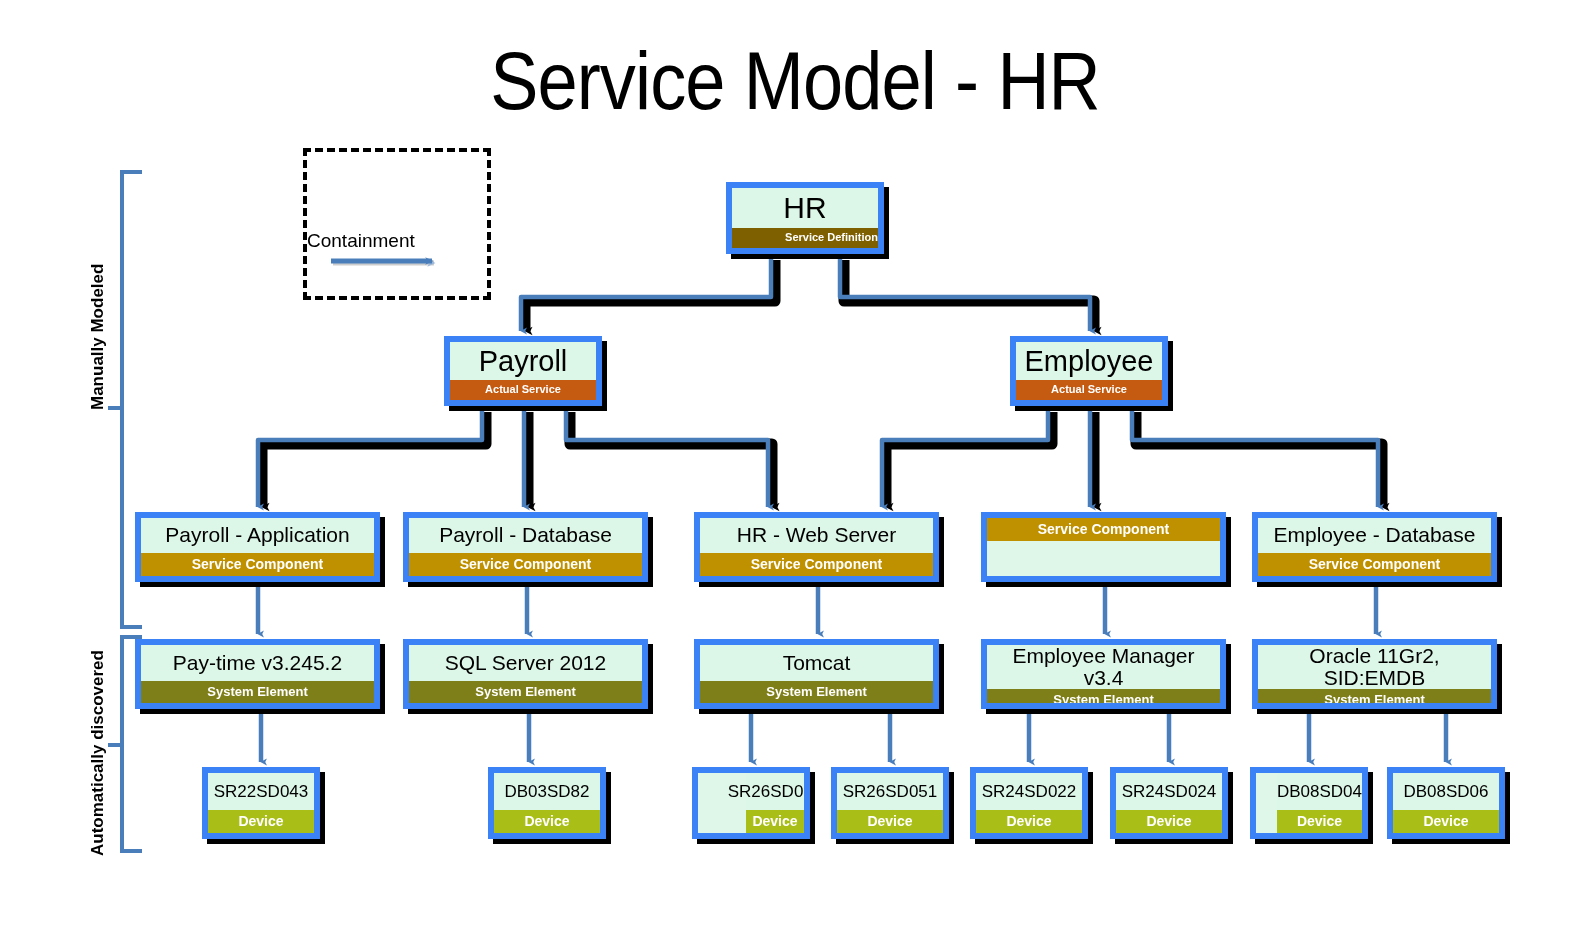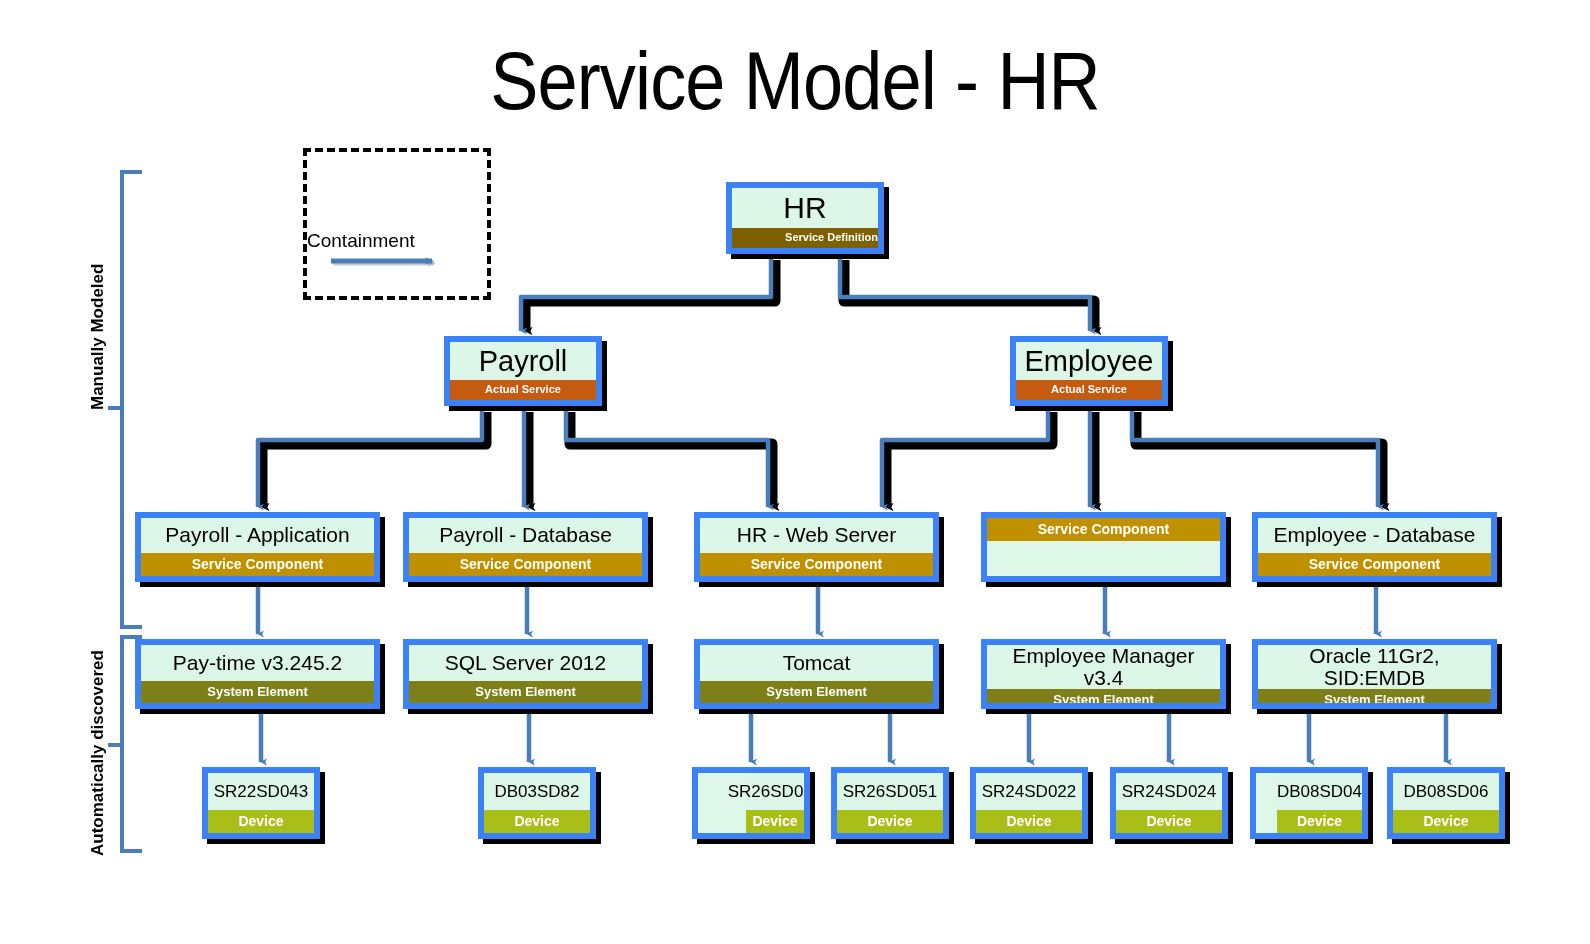--- a/index.html
+++ b/index.html
@@ -260,21 +260,21 @@
         <div class="node-band band-system-element">System Element</div>
       </div>
       <div class="node n-lvl4" style="left: 1252px; top: 639px; width: 245px; height: 70px;">
         <div class="node-title">Oracle 11Gr2, SID:EMDB</div>
         <div class="node-band band-system-element">System Element</div>
       </div>
       <div class="node n-lvl5" style="left: 202px; top: 767px; width: 118px; height: 72px;">
         <div class="node-title">SR22SD043</div>
         <div class="node-band band-device">Device</div>
       </div>
-      <div class="node n-lvl5" style="left: 478px; top: 767px; width: 118px; height: 72px;">
+      <div class="node n-lvl5" style="left: 488px; top: 767px; width: 118px; height: 72px;">
         <div class="node-title">DB03SD82</div>
         <div class="node-band band-device">Device</div>
       </div>
       <div class="node n-lvl5" style="left: 692px; top: 767px; width: 118px; height: 72px; padding-left: 48px;">
         <div class="node-title">SR26SD050</div>
         <div class="node-band band-device">Device</div>
       </div>
       <div class="node n-lvl5" style="left: 831px; top: 767px; width: 118px; height: 72px;">
         <div class="node-title">SR26SD051</div>
         <div class="node-band band-device">Device</div>

